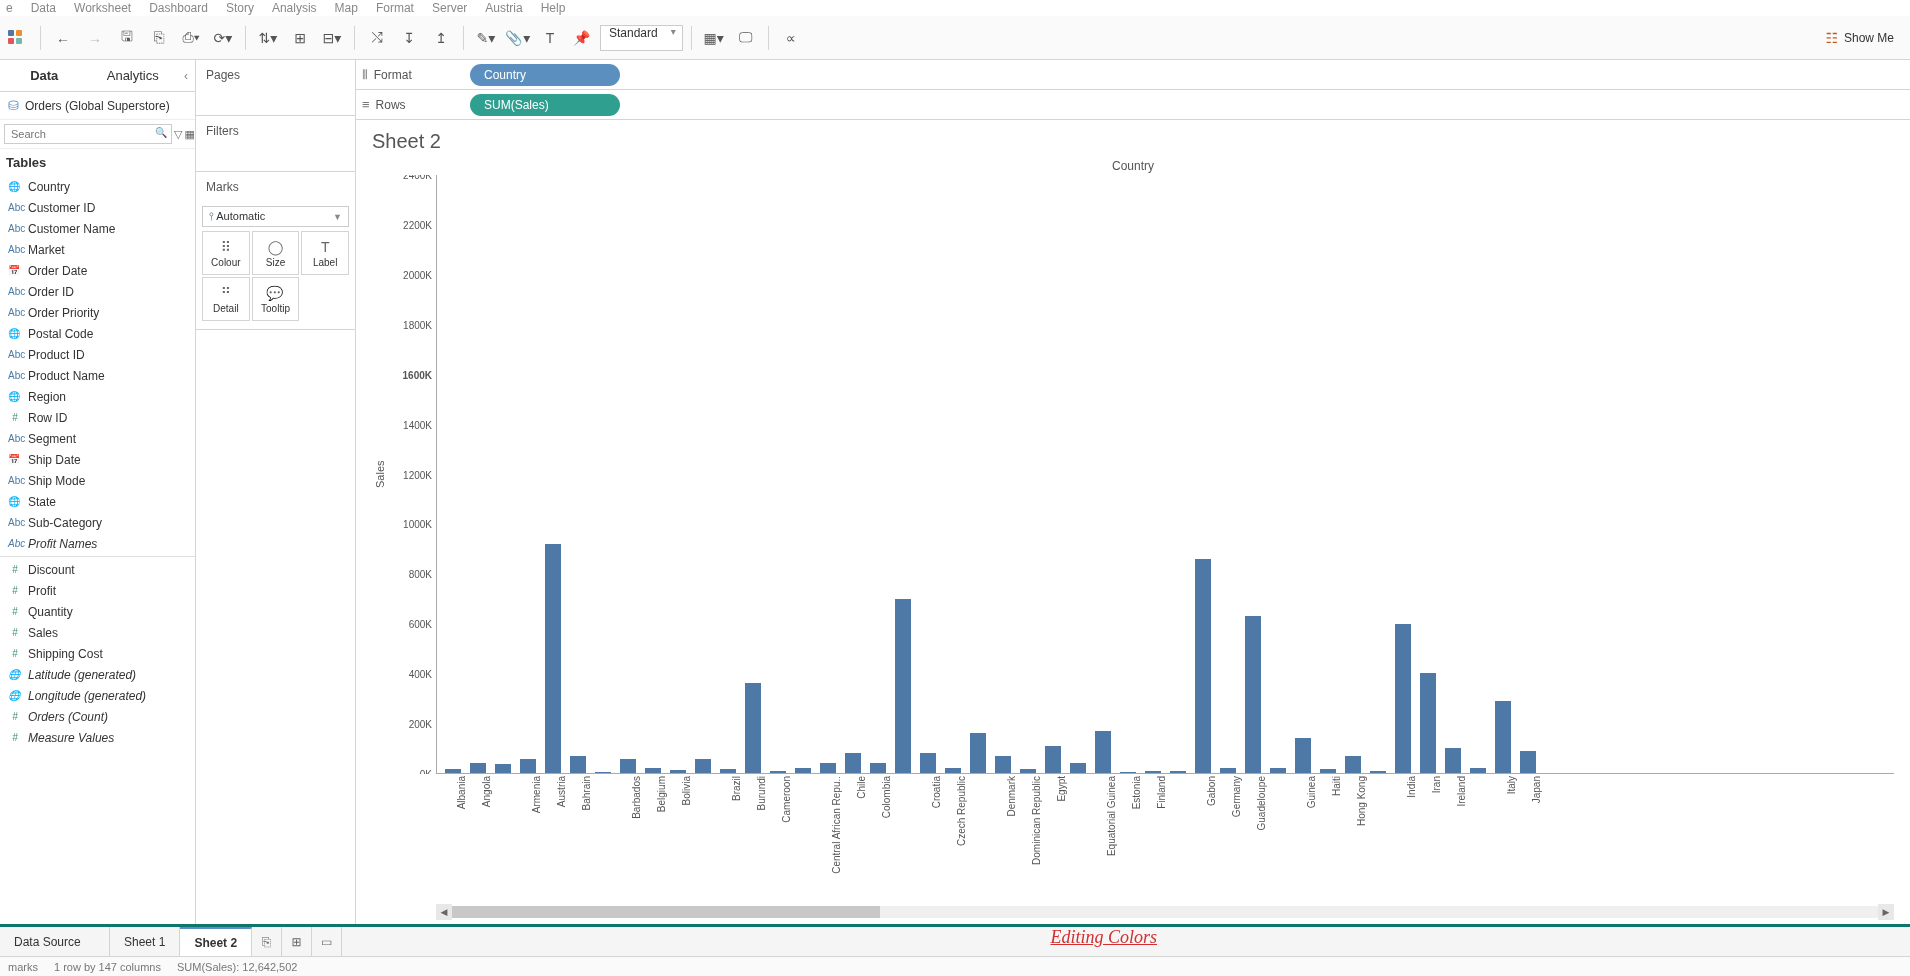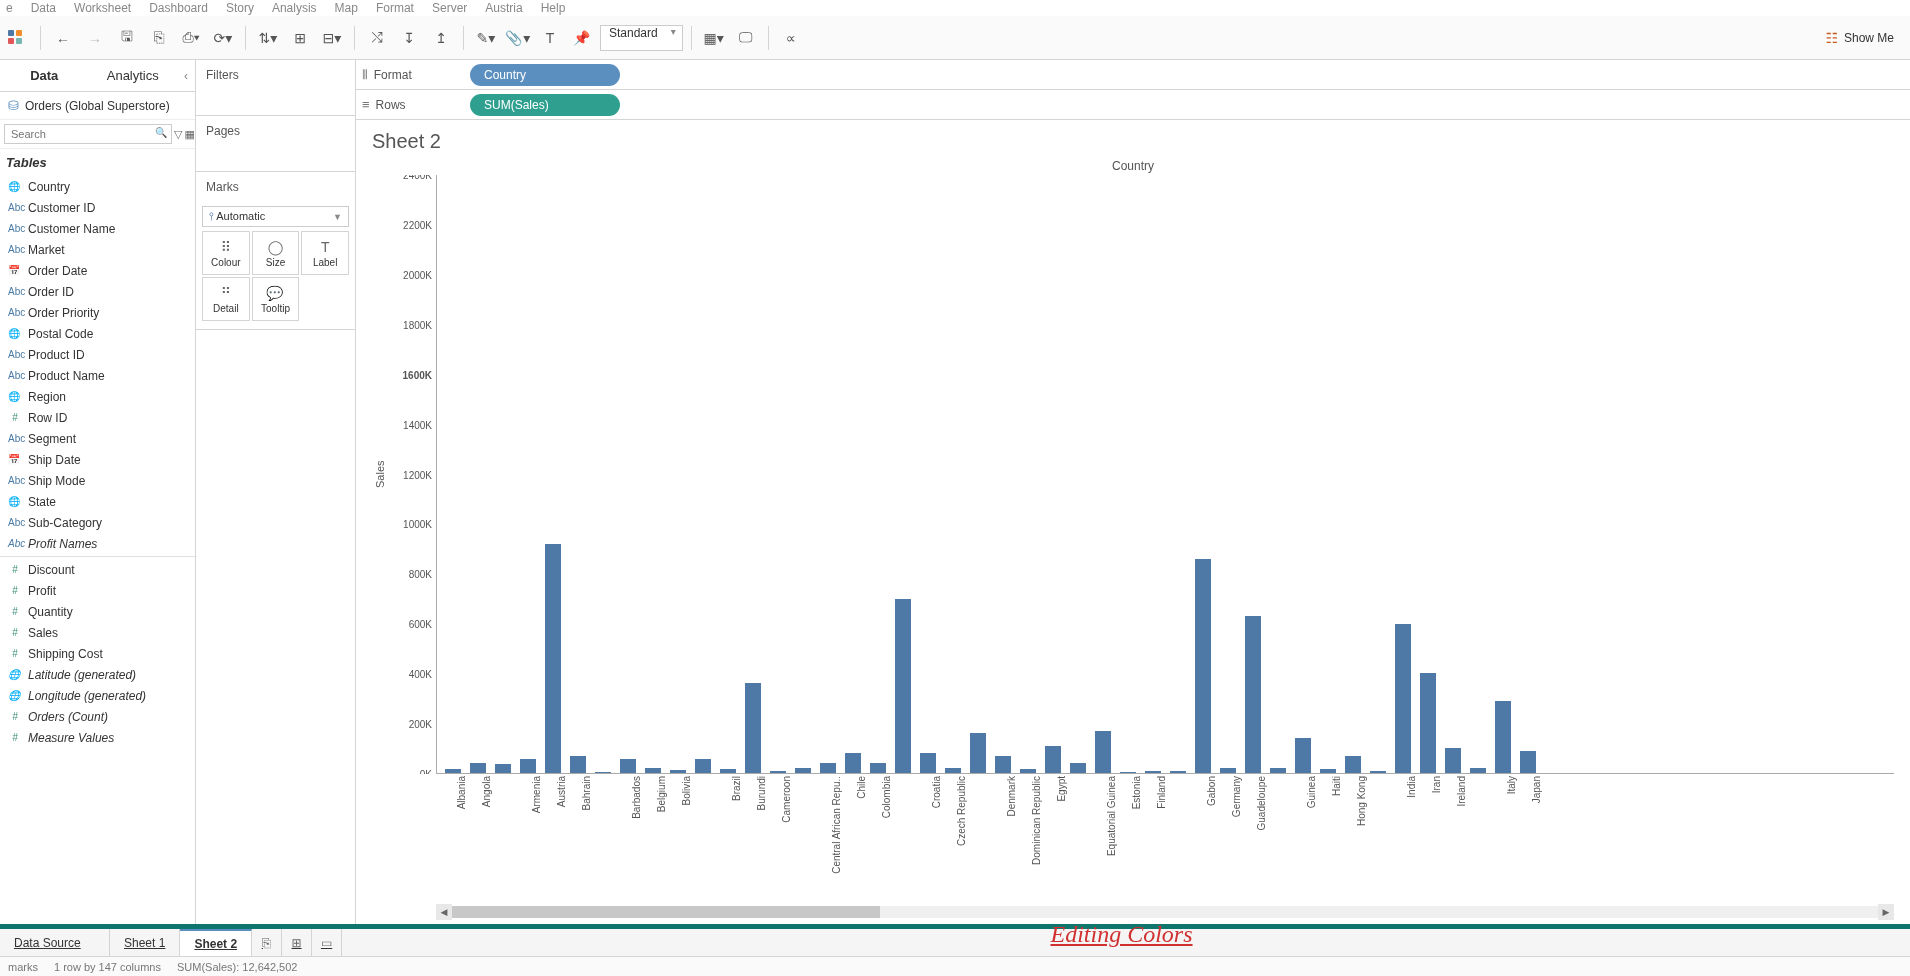--- a/index.html
+++ b/index.html
@@ -29,21 +29,21 @@
 .ds-tab { flex: 1; display: flex; align-items: center; justify-content: center; font-size: 13px; cursor: pointer; }
 .ds-tab.active { font-weight: 700; }
 .ds-collapse { width: 18px; display: flex; align-items: center; justify-content: center; color: #888; cursor: pointer; }
 .ds-source { padding: 6px 8px; display: flex; align-items: center; gap: 6px; border-bottom: 1px solid #eee; }
 .ds-source-icon { color: #5a8dbd; font-size: 13px; }
 .ds-search { display: flex; align-items: center; padding: 4px 4px; border-bottom: 1px solid #eee; gap: 2px; }
 .ds-search input { flex: 1; border: 1px solid #ccc; padding: 3px 18px 3px 6px; font-size: 11px; }
 .ds-search-wrap { position: relative; flex: 1; }
 .ds-search-wrap::after { content: "🔍"; position: absolute; right: 4px; top: 3px; font-size: 10px; color: #888; }
 .ds-search-btn { width: 16px; height: 18px; display: flex; align-items: center; justify-content: center; color: #666; cursor: pointer; font-size: 11px; }
-.ds-header { font-weight: 700; font-size: 13px; padding: 6px 6px; font-style: italic; }
+.ds-header { font-weight: 700; font-size: 13px; padding: 6px 6px; }
 .ds-list { flex: 1; overflow-y: auto; position: relative; }
 .ds-item { display: flex; align-items: center; gap: 6px; padding: 2px 8px; cursor: pointer; height: 21px; }
 .ds-icon { width: 14px; text-align: center; font-size: 10px; }
 .ds-icon.geo { color: #4a7ba6; }
 .ds-icon.str { color: #4a7ba6; }
 .ds-icon.date { color: #4a7ba6; }
 .ds-icon.num { color: #3d8f7a; }
 .ds-item.italic { font-style: italic; }
 .ds-divider { height: 1px; background: #e0e0e0; margin: 2px 0; }
 
@@ -78,24 +78,24 @@
 .y-tick { position: absolute; right: 4px; font-size: 10px; color: #555; transform: translateY(-50%); }
 .plot { flex: 1; position: relative; border-left: 1px solid #aaa; border-bottom: 1px solid #aaa; overflow: hidden; }
 .bar { position: absolute; bottom: 0; background: #4e79a7; }
 .x-labels { height: 130px; position: relative; margin-left: 64px; overflow: hidden; }
 .x-label { position: absolute; top: 2px; font-size: 10px; color: #555; transform-origin: top left; transform: rotate(-90deg) translateX(-100%); white-space: nowrap; }
 .h-scroll { height: 16px; margin-left: 64px; display: flex; align-items: center; }
 .h-scroll-btn { width: 16px; height: 16px; background: #e8e8e8; display: flex; align-items: center; justify-content: center; font-size: 9px; color: #666; cursor: pointer; }
 .h-scroll-track { flex: 1; height: 12px; background: #f0f0f0; position: relative; }
 .h-scroll-thumb { position: absolute; left: 0; width: 30%; height: 100%; background: #c8c8c8; }
 
-.annotation { position: absolute; bottom: 28px; left: 55%; color: #d03030; font-size: 24px; font-family: Georgia, serif; font-style: italic; pointer-events: none; text-decoration: underline; }
-
-
-.bottom-tabs { height: 32px; border-top: 5px solid #0f766e; display: flex; align-items: stretch; background: #f5f5f5; text-decoration: underline; }
+.annotation { position: absolute; bottom: 28px; left: 55%; color: #d03030; font-size: 18px; font-family: Georgia, serif; font-style: italic; pointer-events: none; text-decoration: underline; }
+
+
+.bottom-tabs { height: 32px; border-top: 3px solid #0f766e; display: flex; align-items: stretch; background: #f5f5f5; }
 .btab { padding: 0 14px; display: flex; align-items: center; border-right: 1px solid #d4d4d4; font-size: 12px; cursor: pointer; background: #f5f5f5; }
 .btab.active { background: #fff; border-top: 2px solid #5b8fbf; font-weight: 600; }
 .btab-icon { width: 30px; justify-content: center; color: #666; }
 
 
 .status-bar { height: 20px; border-top: 1px solid #d4d4d4; display: flex; align-items: center; gap: 16px; padding: 0 8px; font-size: 11px; color: #777; background: #fafafa; }
 </style>
 </head>
 <body>
 
@@ -275,25 +275,25 @@
           <span>Orders (Count)</span>
         </div>
         <div class="ds-item italic">
           <span class="ds-icon num">#</span>
           <span>Measure Values</span>
         </div>
       </div>
   </div>
 
   <div class="cards-col">
+    <div class="card pages-card">
+      <div class="card-title">Pages</div>
+    </div>
     <div class="card filters-card">
       <div class="card-title">Filters</div>
-    </div>
-    <div class="card pages-card">
-      <div class="card-title">Pages</div>
     </div>
     <div class="card marks-card">
       <div class="card-title">Marks</div>
       <div class="card-body">
         <div class="marks-select">
           <span><span style="color:#4e79a7">⫯</span> <span>Automatic</span></span>
           <span style="font-size:9px;color:#888">▼</span>
         </div>
         <div class="marks-grid" id="marks-grid">
             <div class="marks-cell">

